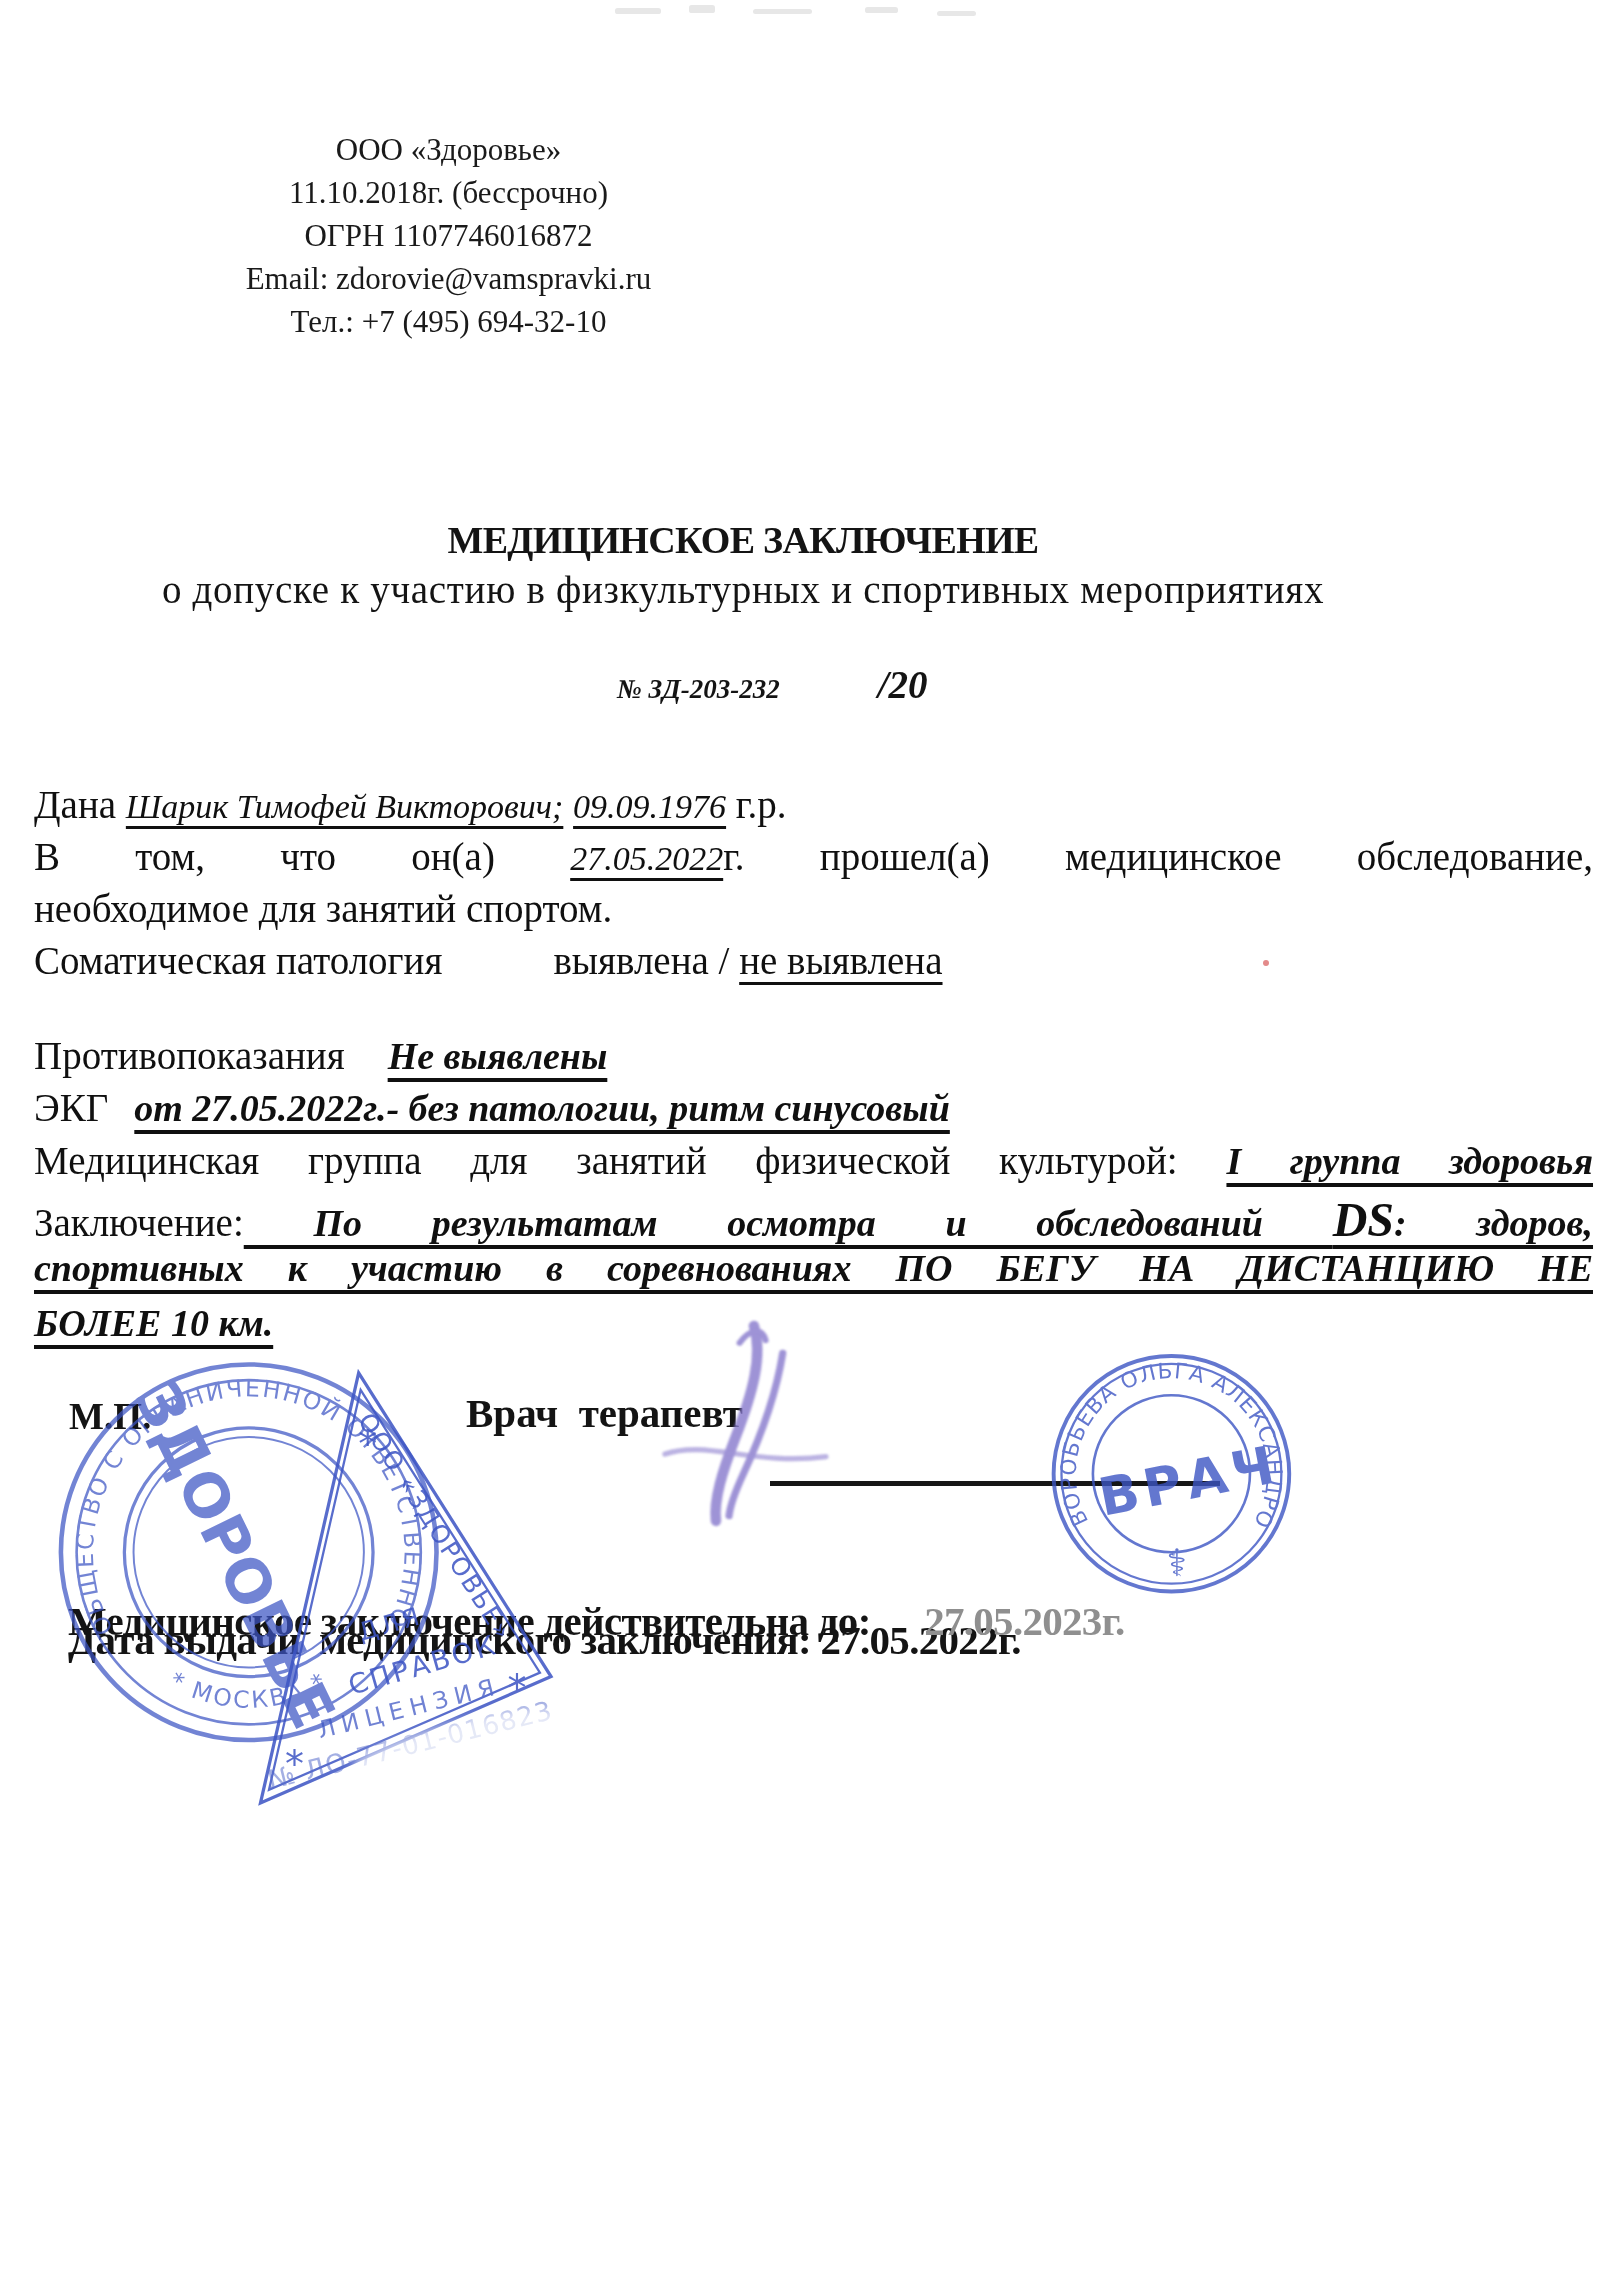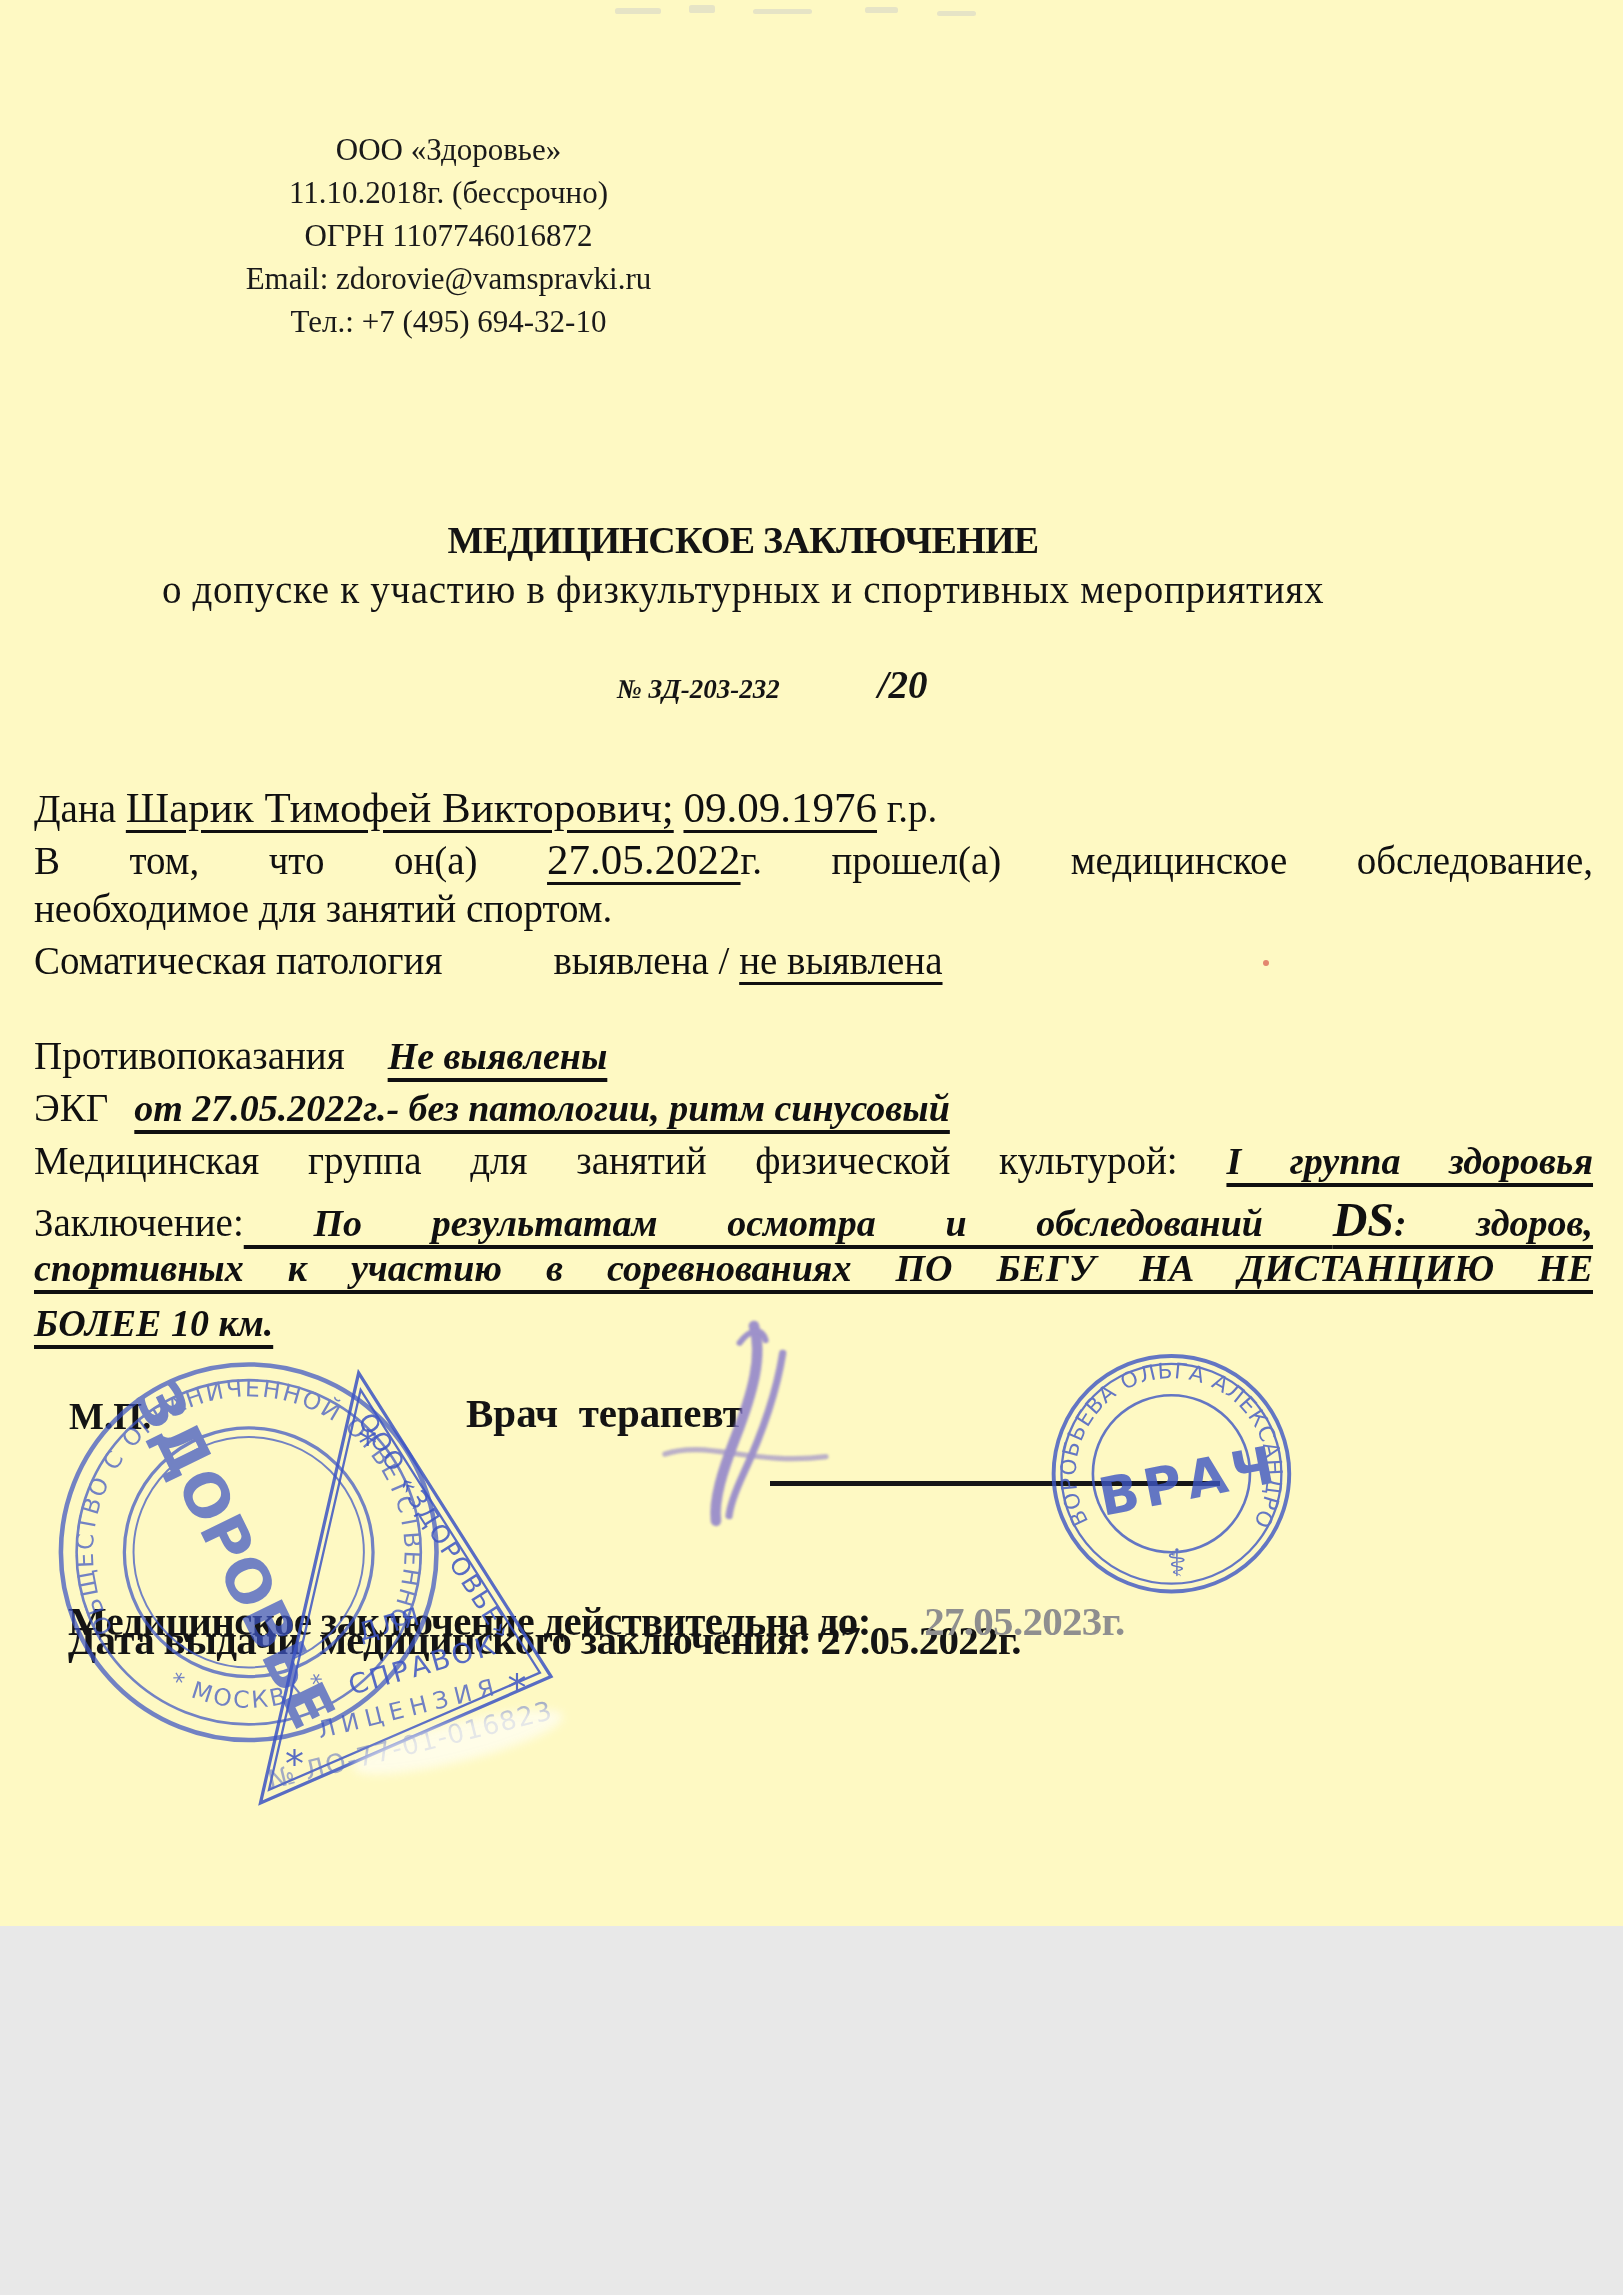--- a/index.html
+++ b/index.html
@@ -5,41 +5,41 @@
   :root{
     --stamp_blue:#3d55c4;
     --signature_purple:#8678cc;
     --faded_gray:#8f8f8f;
     --ink:#141414;
     --artifact_gray:#c9c9c9;
     --speck_red:#cc2a2a;
   }
   html,body{margin:0;padding:0;background:#e8e8e8;}
   .page{
-    position:relative;width:1623px;height:1926px;background:#fef9c3;
+    position:relative;width:1623px;height:2295px;background:#ffffff;
     font-family:"Liberation Serif",serif;color:var(--ink);overflow:hidden;
   }
   
   .org-header{
     position:absolute;left:85px;top:128px;width:727px;
     text-align:center;font-size:31px;line-height:43px;color:#1a1a1a;
   }
   
   .title-wrap{position:absolute;left:13px;top:0;width:1460px;text-align:center;}
   .title-heading{position:absolute;left:0;top:518px;width:100%;font-size:38px;font-weight:bold;letter-spacing:-0.7px;}
   .title-subtitle{position:absolute;left:0;top:567px;width:100%;font-size:39px;letter-spacing:0.7px;}
   .title-number{position:absolute;left:0;top:617px;width:100%;font-size:39px;font-weight:bold;font-style:italic;white-space:pre;}
   .num-gap{display:inline-block;width:98px;}
   
   .line{
     position:absolute;left:34px;width:1559px;font-size:39px;line-height:1.25;
     white-space:pre-wrap;color:#101010;
   }
   .line.just{white-space:normal;text-align:justify;text-align-last:justify;}
-  .it{font-size:43px;}
+  .it{font-style:italic;font-size:34px;}
   .bi{font-style:italic;font-weight:bold;font-size:38px;}
   .ds{font-size:48px;}
   .un{text-decoration:underline;text-decoration-thickness:3.3px;text-underline-offset:7.9px;}
   .un2{text-decoration:underline;text-decoration-thickness:3.9px;text-underline-offset:8.5px;}
   .gap{display:inline-block;}
   
   .mp-label{position:absolute;left:69px;top:1395px;font-size:37px;font-weight:bold;}
   .doctor-label{position:absolute;left:466px;top:1389px;font-size:41px;font-weight:bold;white-space:pre;}
   .sig-line{position:absolute;left:770px;top:1481px;width:450px;height:4.6px;background:#161616;}
   .date-line{position:absolute;left:68px;font-size:41px;font-weight:bold;white-space:pre;letter-spacing:-0.7px;}

